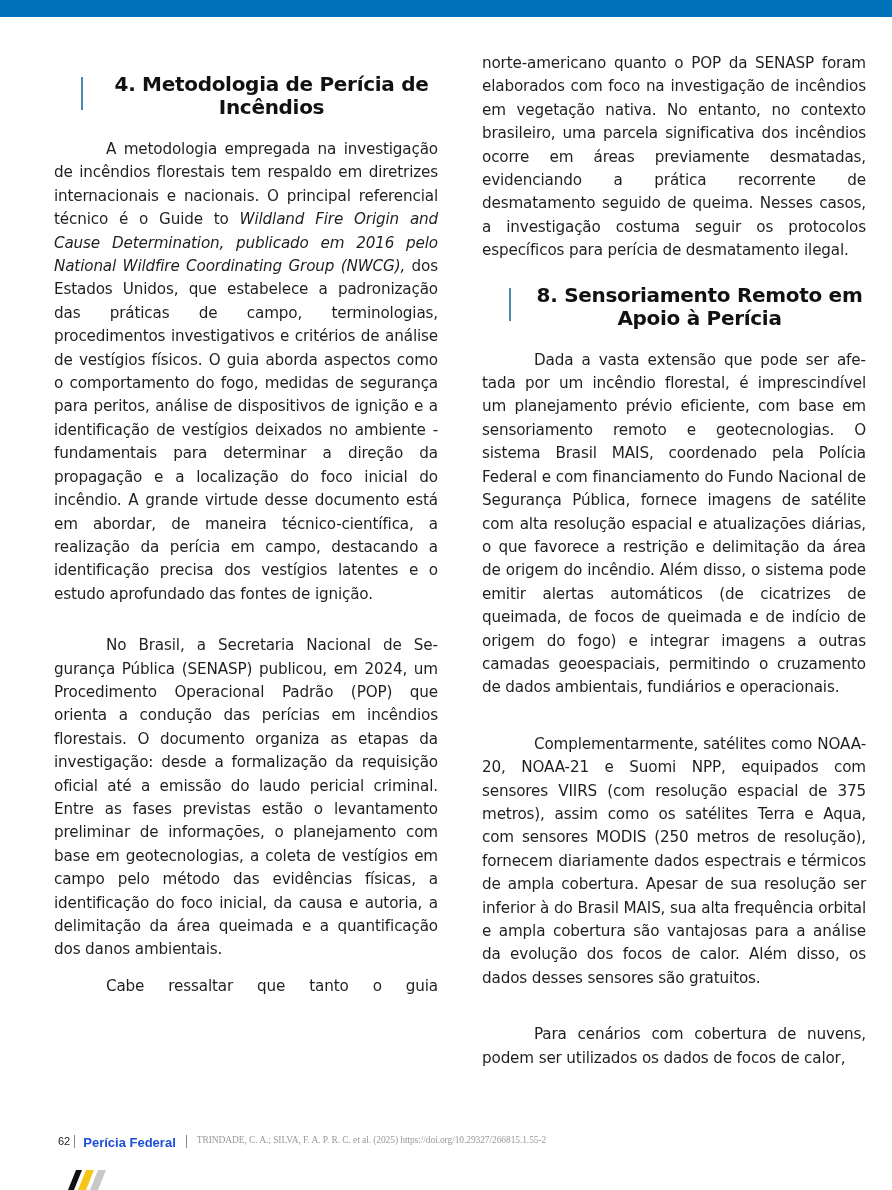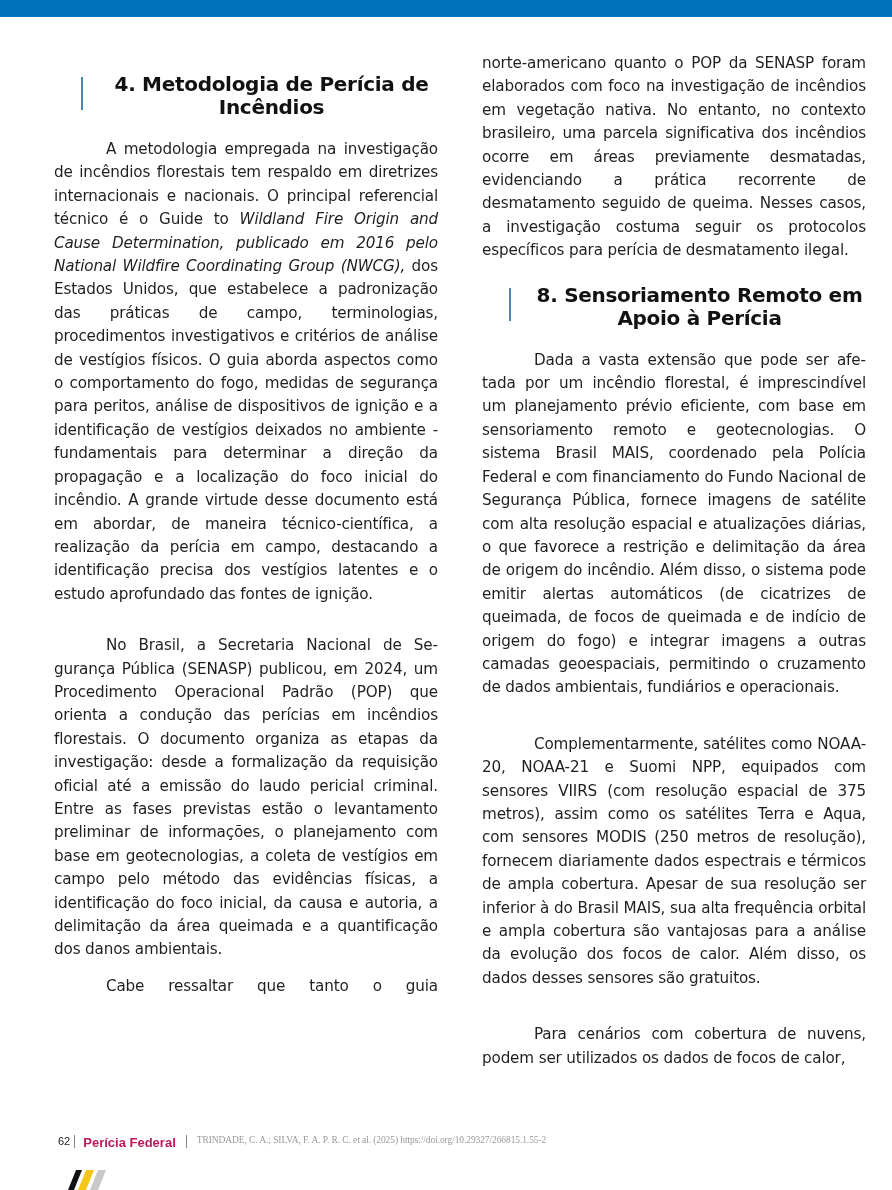--- a/index.html
+++ b/index.html
@@ -22,21 +22,21 @@
   .section-head .bar {
     position: absolute; left: 27px; top: 4px; width: 2px; height: 33px; background: #4a86ad;
   }
   .section-head h2 {
     margin: 0; font-size: 20px; line-height: 23px; font-weight: bold; color: #111;
     font-family: "DejaVu Sans", sans-serif; letter-spacing: -0.3px;
   }
   .footer { position: absolute; left: 58px; top: 1135px; font-family: "Liberation Sans", sans-serif; color: #999; font-size: 10px; display: flex; align-items: flex-start; }
   .footer .pg { color: #222; font-size: 11px; margin-right: 4px; }
   .footer .sep { display: inline-block; width: 1px; height: 13px; background: #888; margin: 0 8px 0 0; }
-  .footer .journal { color: #be185d; font-weight: bold; font-size: 13px; margin-right: 10px; }
+  .footer .journal { color: #1d4ed8; font-weight: bold; font-size: 13px; margin-right: 10px; }
   .footer .sep2 { display: inline-block; width: 1px; height: 13px; background: #888; margin: 0 10px 0 0; }
   .footer .cite { color: #999; font-size: 9.5px; letter-spacing: -0.1px; font-family: Liberation Serif, serif; }
   .logo { position: absolute; left: 62px; top: 1170px; width: 50px; height: 20px; }
 </style>
 </head>
 <body>
 
 <div class="top-bar"></div>
 
 <div class="col col-left">

